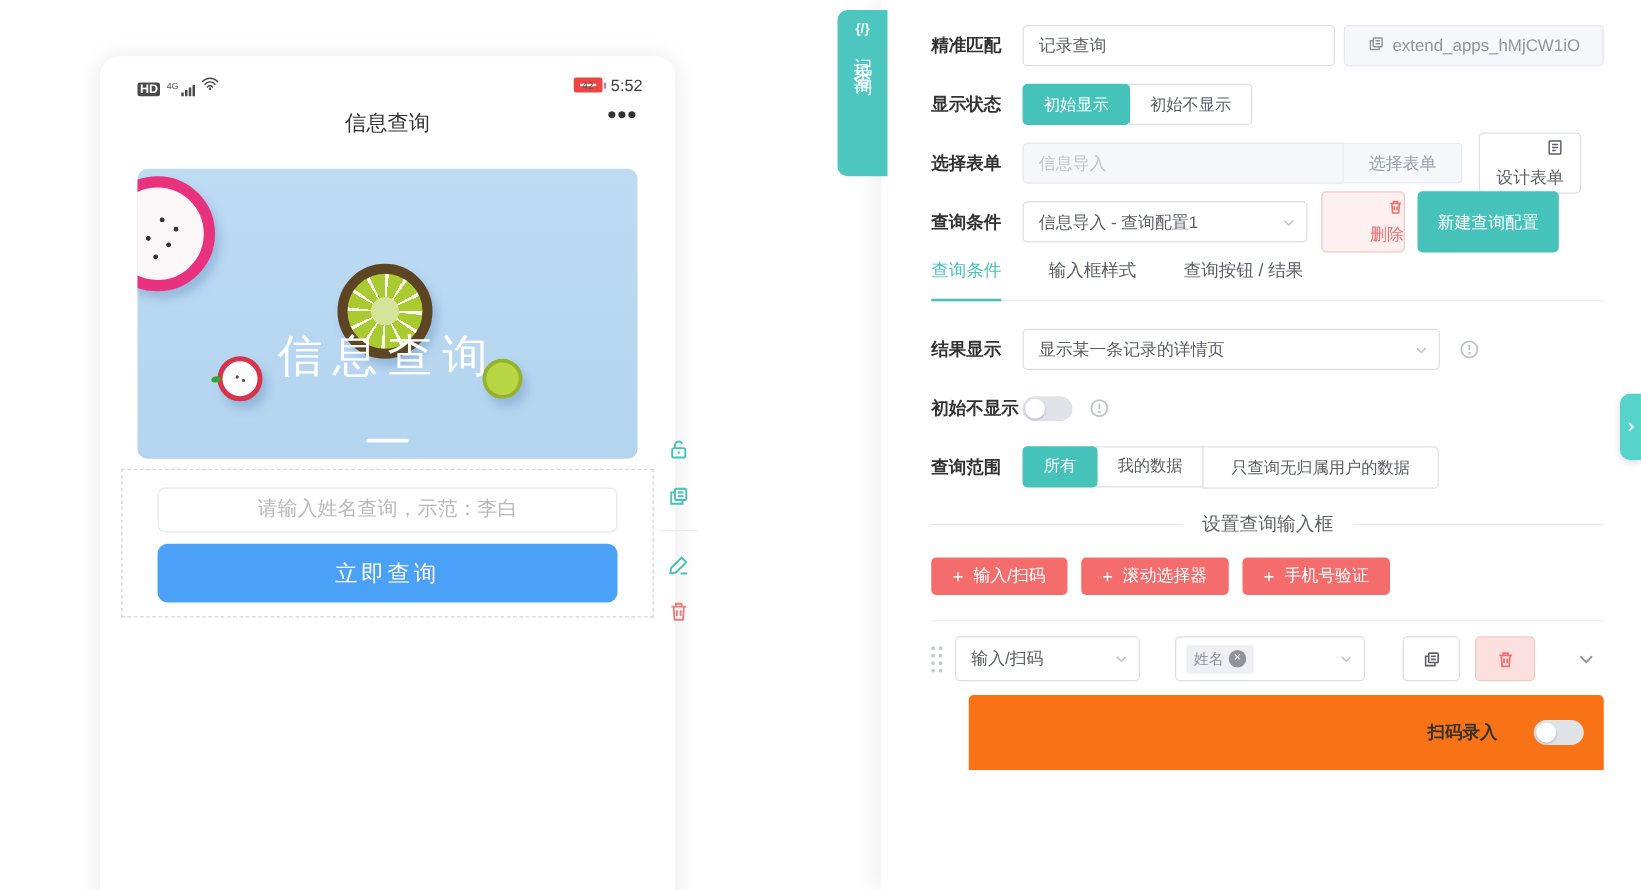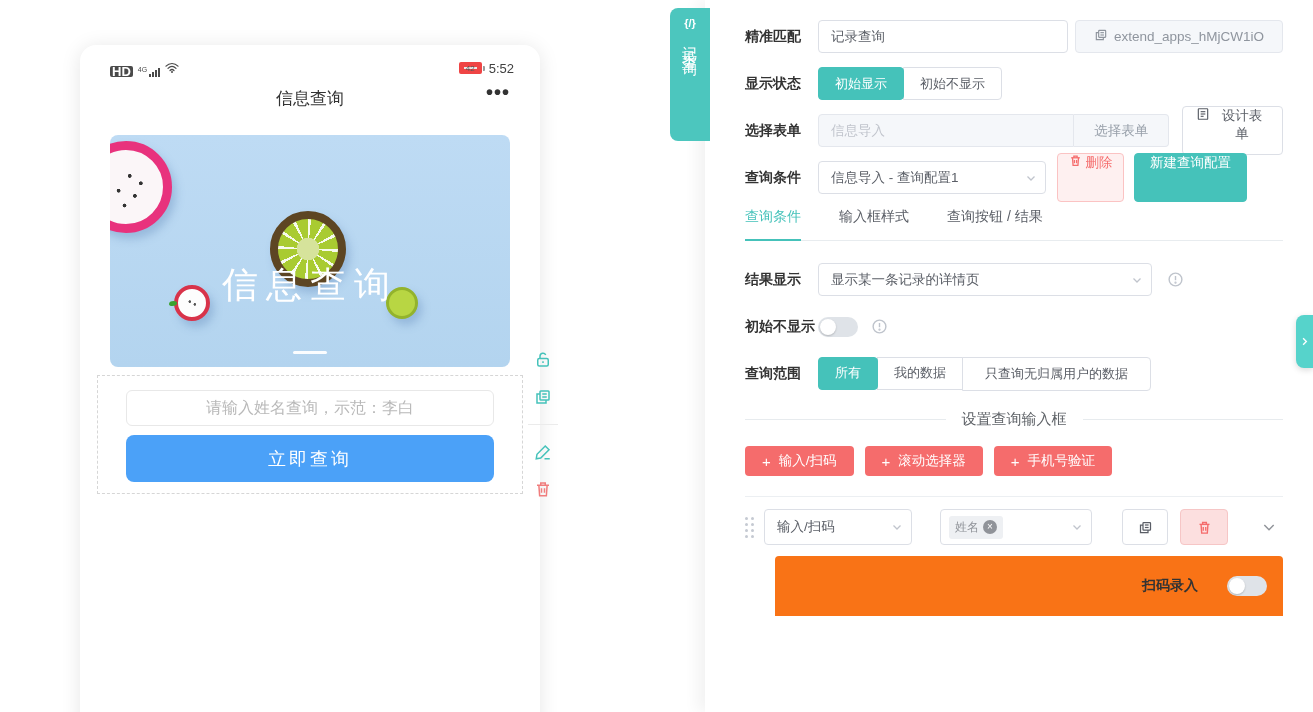--- a/index.html
+++ b/index.html
@@ -6,21 +6,21 @@
   html,body { width:1313px; height:712px; overflow:hidden; background:#fff;
     font-family:"Liberation Sans","DejaVu Sans",sans-serif; }
   body { position:relative; }
 
   
   .phone { position:absolute; left:80px; top:45px; width:460px; height:690px;
     background:#fff; border-radius:16px; box-shadow:0 2px 20px rgba(0,0,0,.10); }
   .statusbar { display:flex; justify-content:space-between; align-items:center;
     padding:16px 26px 0 30px; height:30px; }
   .sb-left { display:flex; align-items:flex-end; gap:5px; }
-  .hd-badge { background:#4a4a4a; color:#fff; font-size:13px; font-weight:bold;
+  .hd-badge { background:#4a4a4a; color:#fff; font-size:10px; font-weight:bold;
     border-radius:2px; padding:1px 2px; line-height:9px; }
   .net { display:flex; align-items:flex-end; gap:1px; }
   .net .g4 { font-size:7px; color:#4a4a4a; margin-right:1px; transform:translateY(-4px); }
   .net i { display:block; width:2px; background:#4a4a4a; }
   .sb-right { display:flex; align-items:center; gap:4px; }
   .battery { width:23px; height:12px; border:5px solid #ef4444; border-radius:2px;
     background:#e9e9e9; color:#555; font-size:8px; display:flex; align-items:center;
     justify-content:center; }
   .bat-nub { width:2px; height:5px; background:#9a9a9a; border-radius:0 1px 1px 0; margin-left:-3px; }
   .time { font-size:13px; color:#404040; }
@@ -109,23 +109,23 @@
   .seg-btn:last-child { border-radius:0 4px 4px 0; }
   .seg-btn.active { background:#45c2ba; border-color:#45c2ba; color:#fff;
     border-radius:4px; position:relative; z-index:1; }
   .seg-btn.wide { padding:16px 22px;text-align:right; }
   .igroup { display:flex; width:352px; }
   .igroup .ipt { flex:1; border-radius:4px 0 0 4px; min-width:0; }
   .iappend { width:95px; background:#f5f7fa; border:1px solid #e4e7ed; border-left:none;
     border-radius:0 4px 4px 0; color:#98a0aa; font-size:13.5px; display:flex;
     align-items:center; justify-content:center; cursor:pointer; }
   .btn { height:49px; border-radius:4px; font-size:13.5px; display:flex;
-    align-items:flex-start; justify-content:center; cursor:pointer; gap:5px;
+    align-items:flex-end; justify-content:center; cursor:pointer; gap:5px;
     font-family:"Liberation Sans","DejaVu Sans",sans-serif; border:1px solid #dcdfe6;
-    background:#fff; color:#5a5e66; }
+    background:#fff; color:#5a5e66;flex-direction:column; }
   .design-btn { margin-left:13px; padding:0 13px; }
   .del-btn { margin-left:11px; width:67px; background:#fef0f0; border-color:#fbc3c3;
     color:#f56c6c; gap:4px; }
   .new-btn { margin-left:10px; padding:0 15px; background:#45c2ba; border-color:#45c2ba;
     color:#fff; }
   .sel { position:relative; height:33px; border:1px solid #dcdfe6; border-radius:4px;
     display:flex; align-items:center; padding:0 26px 0 12px; font-size:13.5px;
     color:#5a5e66; cursor:pointer; background:#fff; }
   .sel .chev { position:absolute; right:8px; top:50%; transform:translateY(-50%);
     display:flex; }

